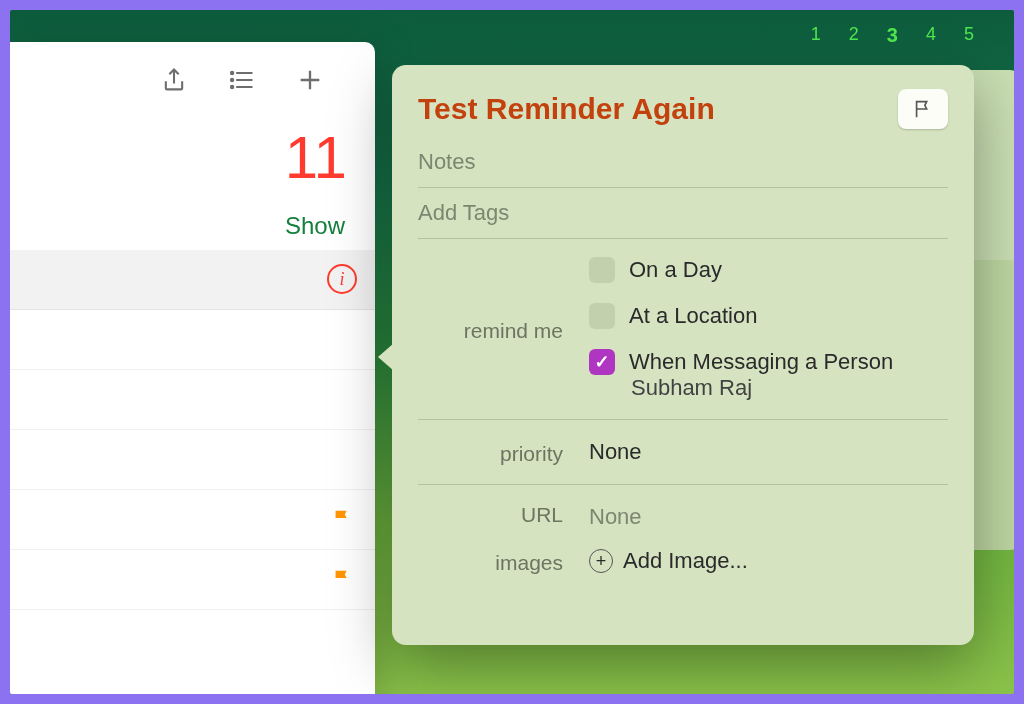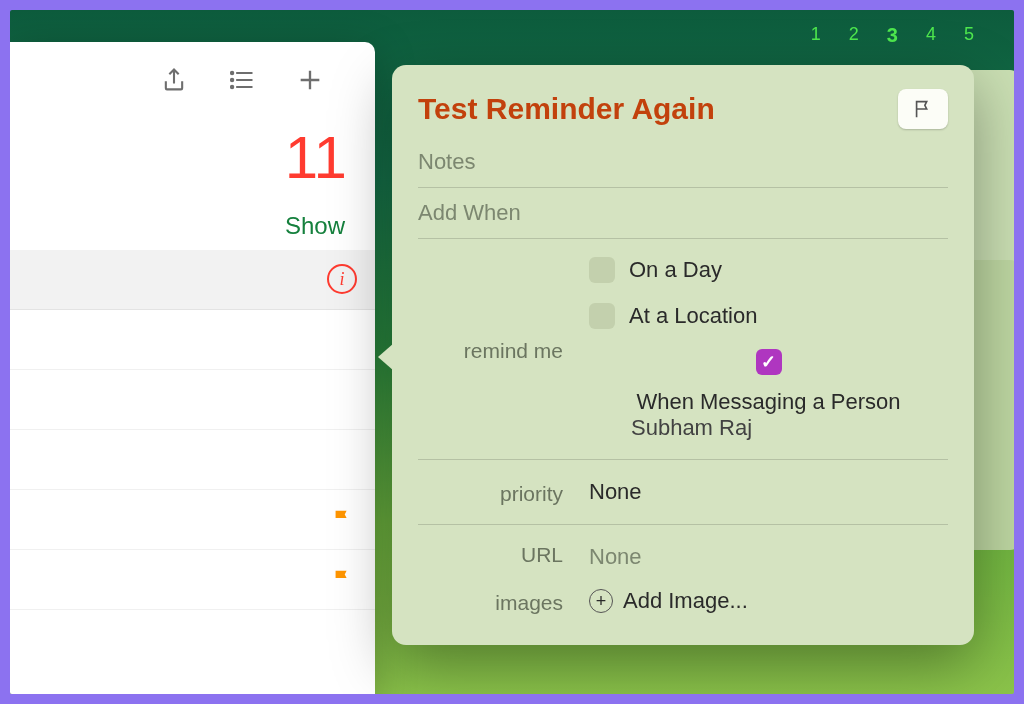--- a/index.html
+++ b/index.html
@@ -276,34 +276,34 @@
     <div class="pop-header">
       <div class="pop-title">Test Reminder Again</div>
       <div class="flag-btn">
         <svg viewBox="0 0 24 24" fill="none" stroke="currentColor" stroke-width="1.8">
           <path d="M5 3v18M5 4h11l-2 4 2 4H5"></path>
         </svg>
       </div>
     </div>
 
     <div class="pop-field">Notes</div>
-    <div class="pop-field">Add When</div>
+    <div class="pop-field">Add Tags</div>
 
     <div class="pop-row">
       <div class="pop-label">remind me</div>
       <div class="pop-value">
         <div class="check-item">
           <div class="checkbox"></div>
           <span>On a Day</span>
         </div>
         <div class="check-item">
           <div class="checkbox"></div>
           <span>At a Location</span>
         </div>
-        <div class="check-item" style="margin-bottom:8px;flex-direction:column;">
+        <div class="check-item" style="margin-bottom:8px;">
           <div class="checkbox checked"></div>
           <span>When Messaging a Person</span>
         </div>
         <div class="sub-line">Subham Raj</div>
       </div>
     </div>
 
     <div class="pop-row">
       <div class="pop-label">priority</div>
       <div class="pop-value">None</div>

